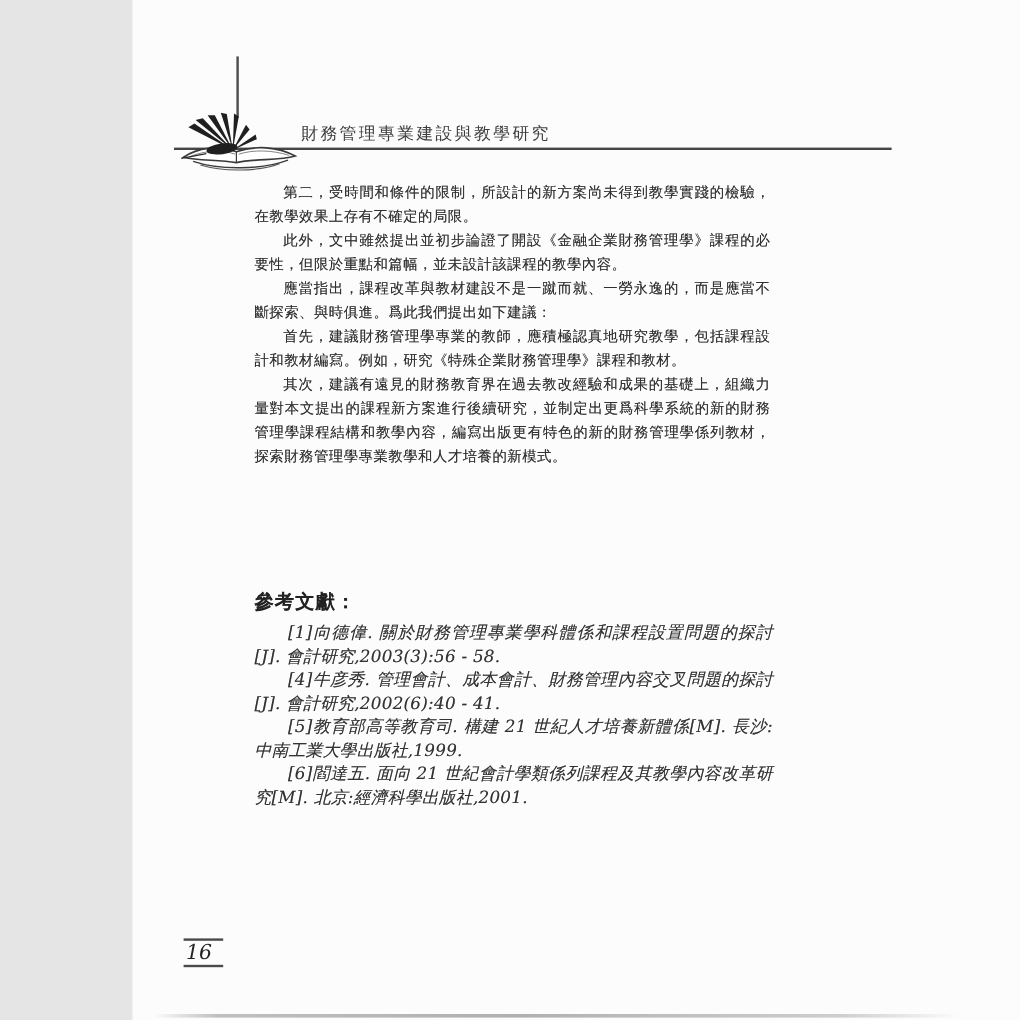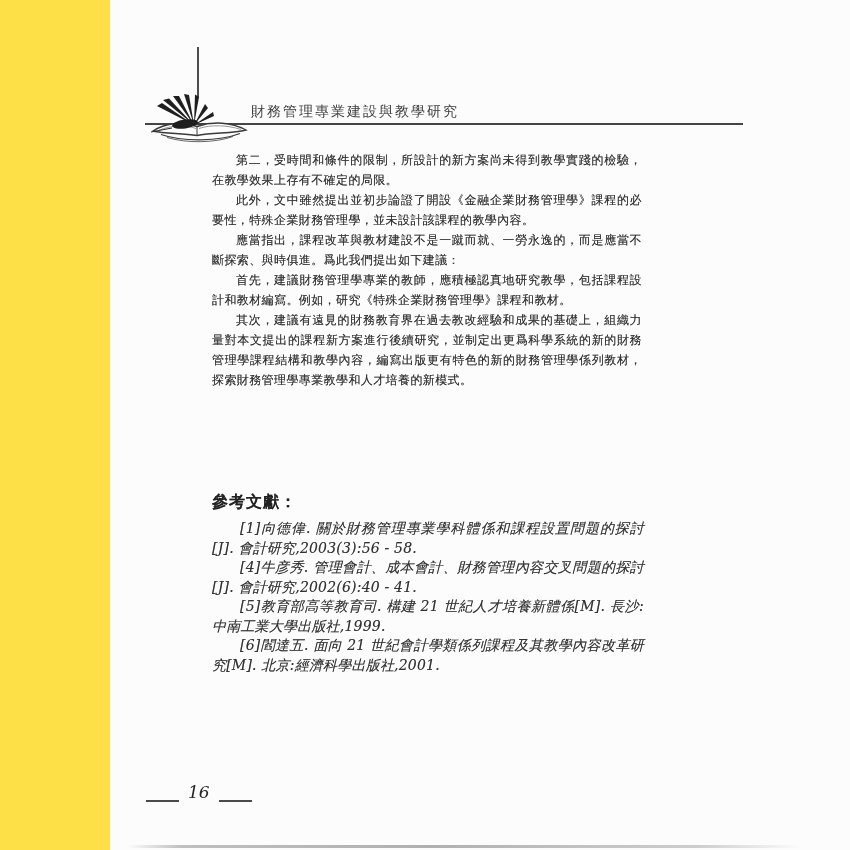--- a/index.html
+++ b/index.html
@@ -1,19 +1,19 @@
 <!DOCTYPE html>
 <html><head>
 <meta charset="utf-8">
 <style>
   * { margin:0; padding:0; box-sizing:border-box; }
   html,body { width:850px; height:850px; background:#ffffff; overflow:hidden; }
   body { position:relative; font-family:"DejaVu Serif","Liberation Serif",serif; color:#2e2e2e; }
 
-  .sheet { position:absolute; left:0; top:0; width:850px; height:850px; background:#fde047; }
+  .sheet { position:absolute; left:0; top:0; width:850px; height:850px; background:#e5e5e5; }
   .page-tint { position:absolute; left:110px; top:0; width:740px; height:850px;
                background:#fcfcfc; border-left:1px solid #f3f3f3; }
 
   
   .logo-vline { position:absolute; left:197px; top:47px; width:2px; height:51px; background:#4d4d4d; }
   .header-rule { position:absolute; left:145px; top:123px; width:598px; height:2px; background:#454545; }
   .logo-svg { position:absolute; left:147px; top:92px; width:110px; height:52px; z-index:2; }
   .running-title { position:absolute; left:251px; top:103px; font-size:14px; letter-spacing:2px;
                    color:#3d3d3d; white-space:nowrap; z-index:3; }
 
@@ -24,21 +24,21 @@
   .body-text p { text-indent:2em; text-shadow:0 0 0.4px rgba(48,48,48,0.55); }
 
   
   .refs { position:absolute; left:212px; top:492px; width:432px; color:#333333; }
   .ref-heading { font-size:16px; font-weight:bold; color:#222222; letter-spacing:1px;
                  margin-bottom:6px; text-shadow:0 0 0.4px rgba(34,34,34,0.6); }
   .refs p.ref { font-size:14px; line-height:19.5px; text-indent:2em; text-align:justify;
                 letter-spacing:0.2px; text-shadow:0 0 0.4px rgba(51,51,51,0.5);font-style:italic; }
 
   
-  .footer { position:absolute; left:146px; top:782px; display:flex; align-items:flex-end; }
+  .footer { position:absolute; left:146px; top:782px; display:flex; align-items:flex-end;flex-direction:column; }
   .footer .dash { display:inline-block; width:33px; height:2px; background:#4a4a4a; }
   .footer .num { font-style:italic; font-size:17px; color:#242424; margin:0 9px;
                  font-family:"DejaVu Serif","Liberation Serif",serif; }
 
   
   .scan-edge { position:absolute; left:128px; top:845px; width:672px; height:3px;
                background:linear-gradient(90deg, rgba(150,150,150,0) 0%, rgba(140,140,140,0.55) 8%,
                           rgba(125,125,125,0.6) 45%, rgba(150,150,150,0.45) 85%, rgba(160,160,160,0) 100%);
                filter:blur(0.4px); }
 </style>
@@ -71,21 +71,21 @@
       <path d="M47,33 L66,20 L67,24 Z"></path>
       <ellipse cx="38" cy="32" rx="13" ry="4.5" transform="rotate(-8 38 32)"></ellipse>
     </g>
     <path d="M25,36 L4,40" stroke="#2a2a2a" stroke-width="1"></path>
   </svg>
 
   <div class="running-title">財務管理專業建設與教學研究</div>
 
   <div class="body-text">
     <p>第二，受時間和條件的限制，所設計的新方案尚未得到教學實踐的檢驗，在教學效果上存有不確定的局限。</p>
-    <p>此外，文中雖然提出並初步論證了開設《金融企業財務管理學》課程的必要性，特殊企業財務管理學，並未設計該課程的教學內容。</p>
+    <p>此外，文中雖然提出並初步論證了開設《金融企業財務管理學》課程的必要性，但限於重點和篇幅，並未設計該課程的教學內容。</p>
     <p>應當指出，課程改革與教材建設不是一蹴而就、一勞永逸的，而是應當不斷探索、與時俱進。爲此我們提出如下建議：</p>
     <p>首先，建議財務管理學專業的教師，應積極認真地研究教學，包括課程設計和教材編寫。例如，研究《特殊企業財務管理學》課程和教材。</p>
     <p>其次，建議有遠見的財務教育界在過去教改經驗和成果的基礎上，組織力量對本文提出的課程新方案進行後續研究，並制定出更爲科學系統的新的財務管理學課程結構和教學內容，編寫出版更有特色的新的財務管理學係列教材，探索財務管理學專業教學和人才培養的新模式。</p>
   </div>
 
   <div class="refs">
     <div class="ref-heading">參考文獻：</div>
     <p class="ref">[1]向德偉. 關於財務管理專業學科體係和課程設置問題的探討[J]. 會計研究,2003(3):56 - 58.</p>
     <p class="ref">[4]牛彦秀. 管理會計、成本會計、財務管理內容交叉問題的探討[J]. 會計研究,2002(6):40 - 41.</p>
     <p class="ref">[5]教育部高等教育司. 構建 21 世紀人才培養新體係[M]. 長沙:中南工業大學出版社,1999.</p>

